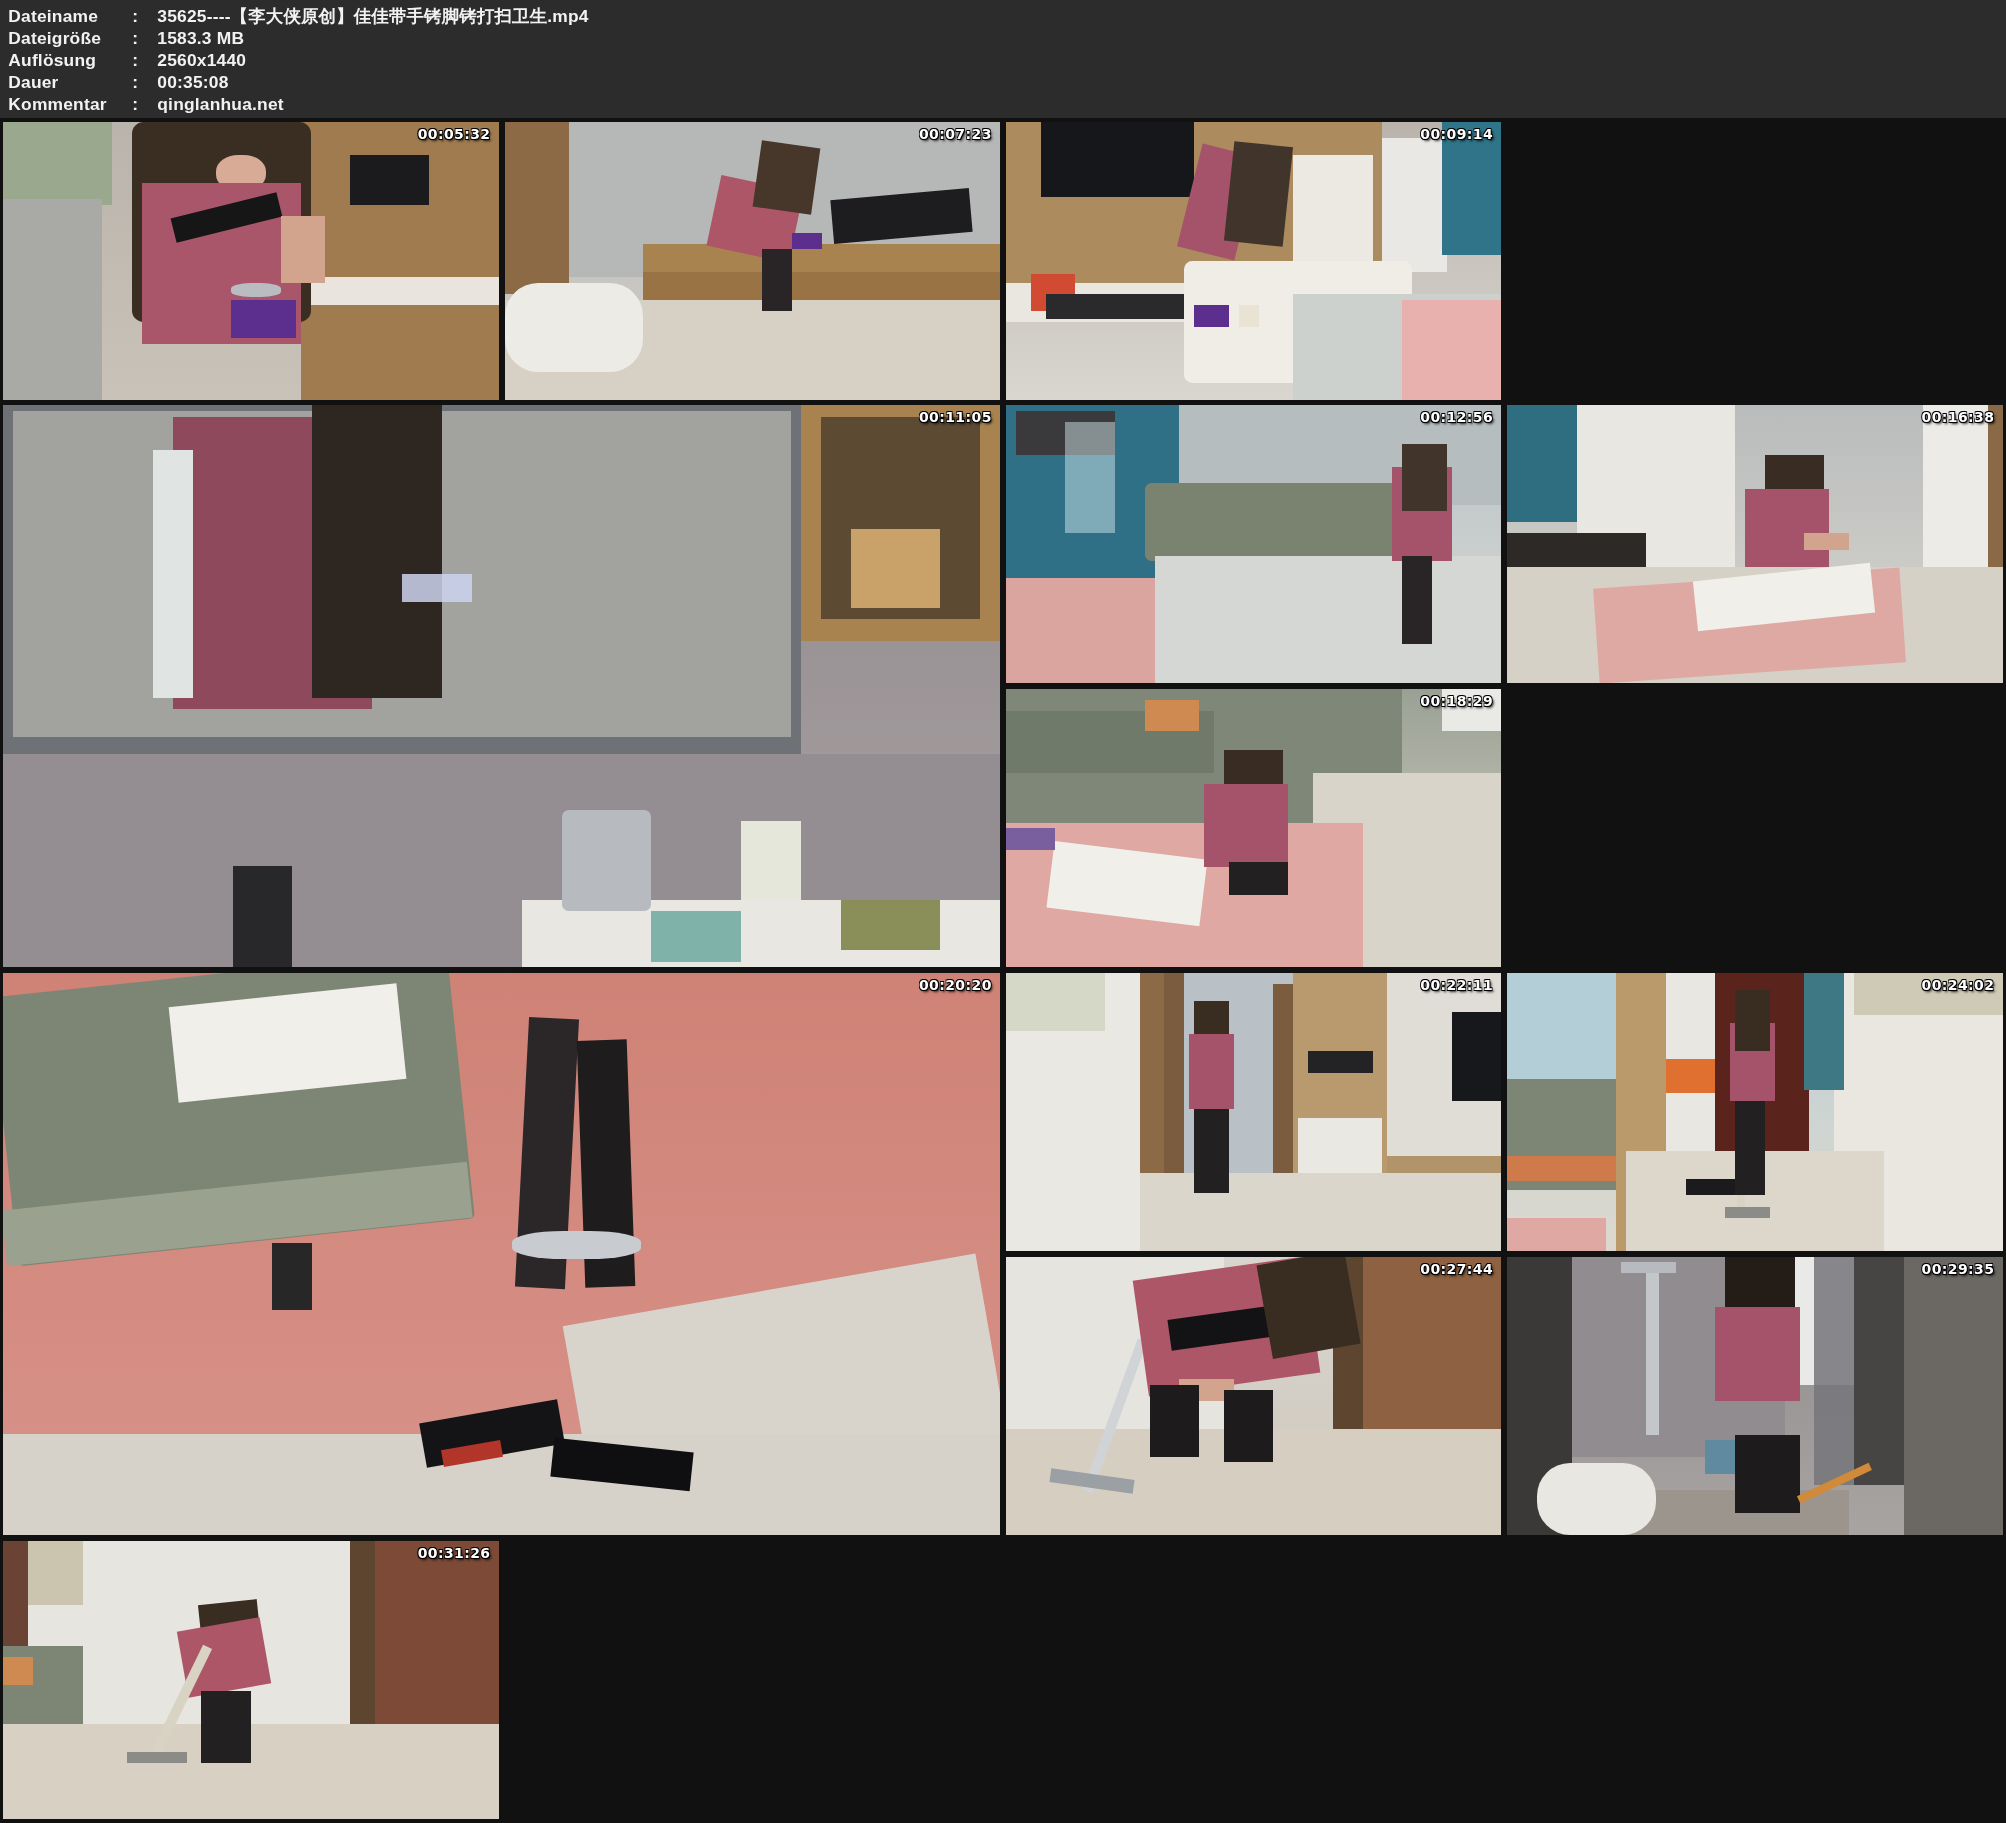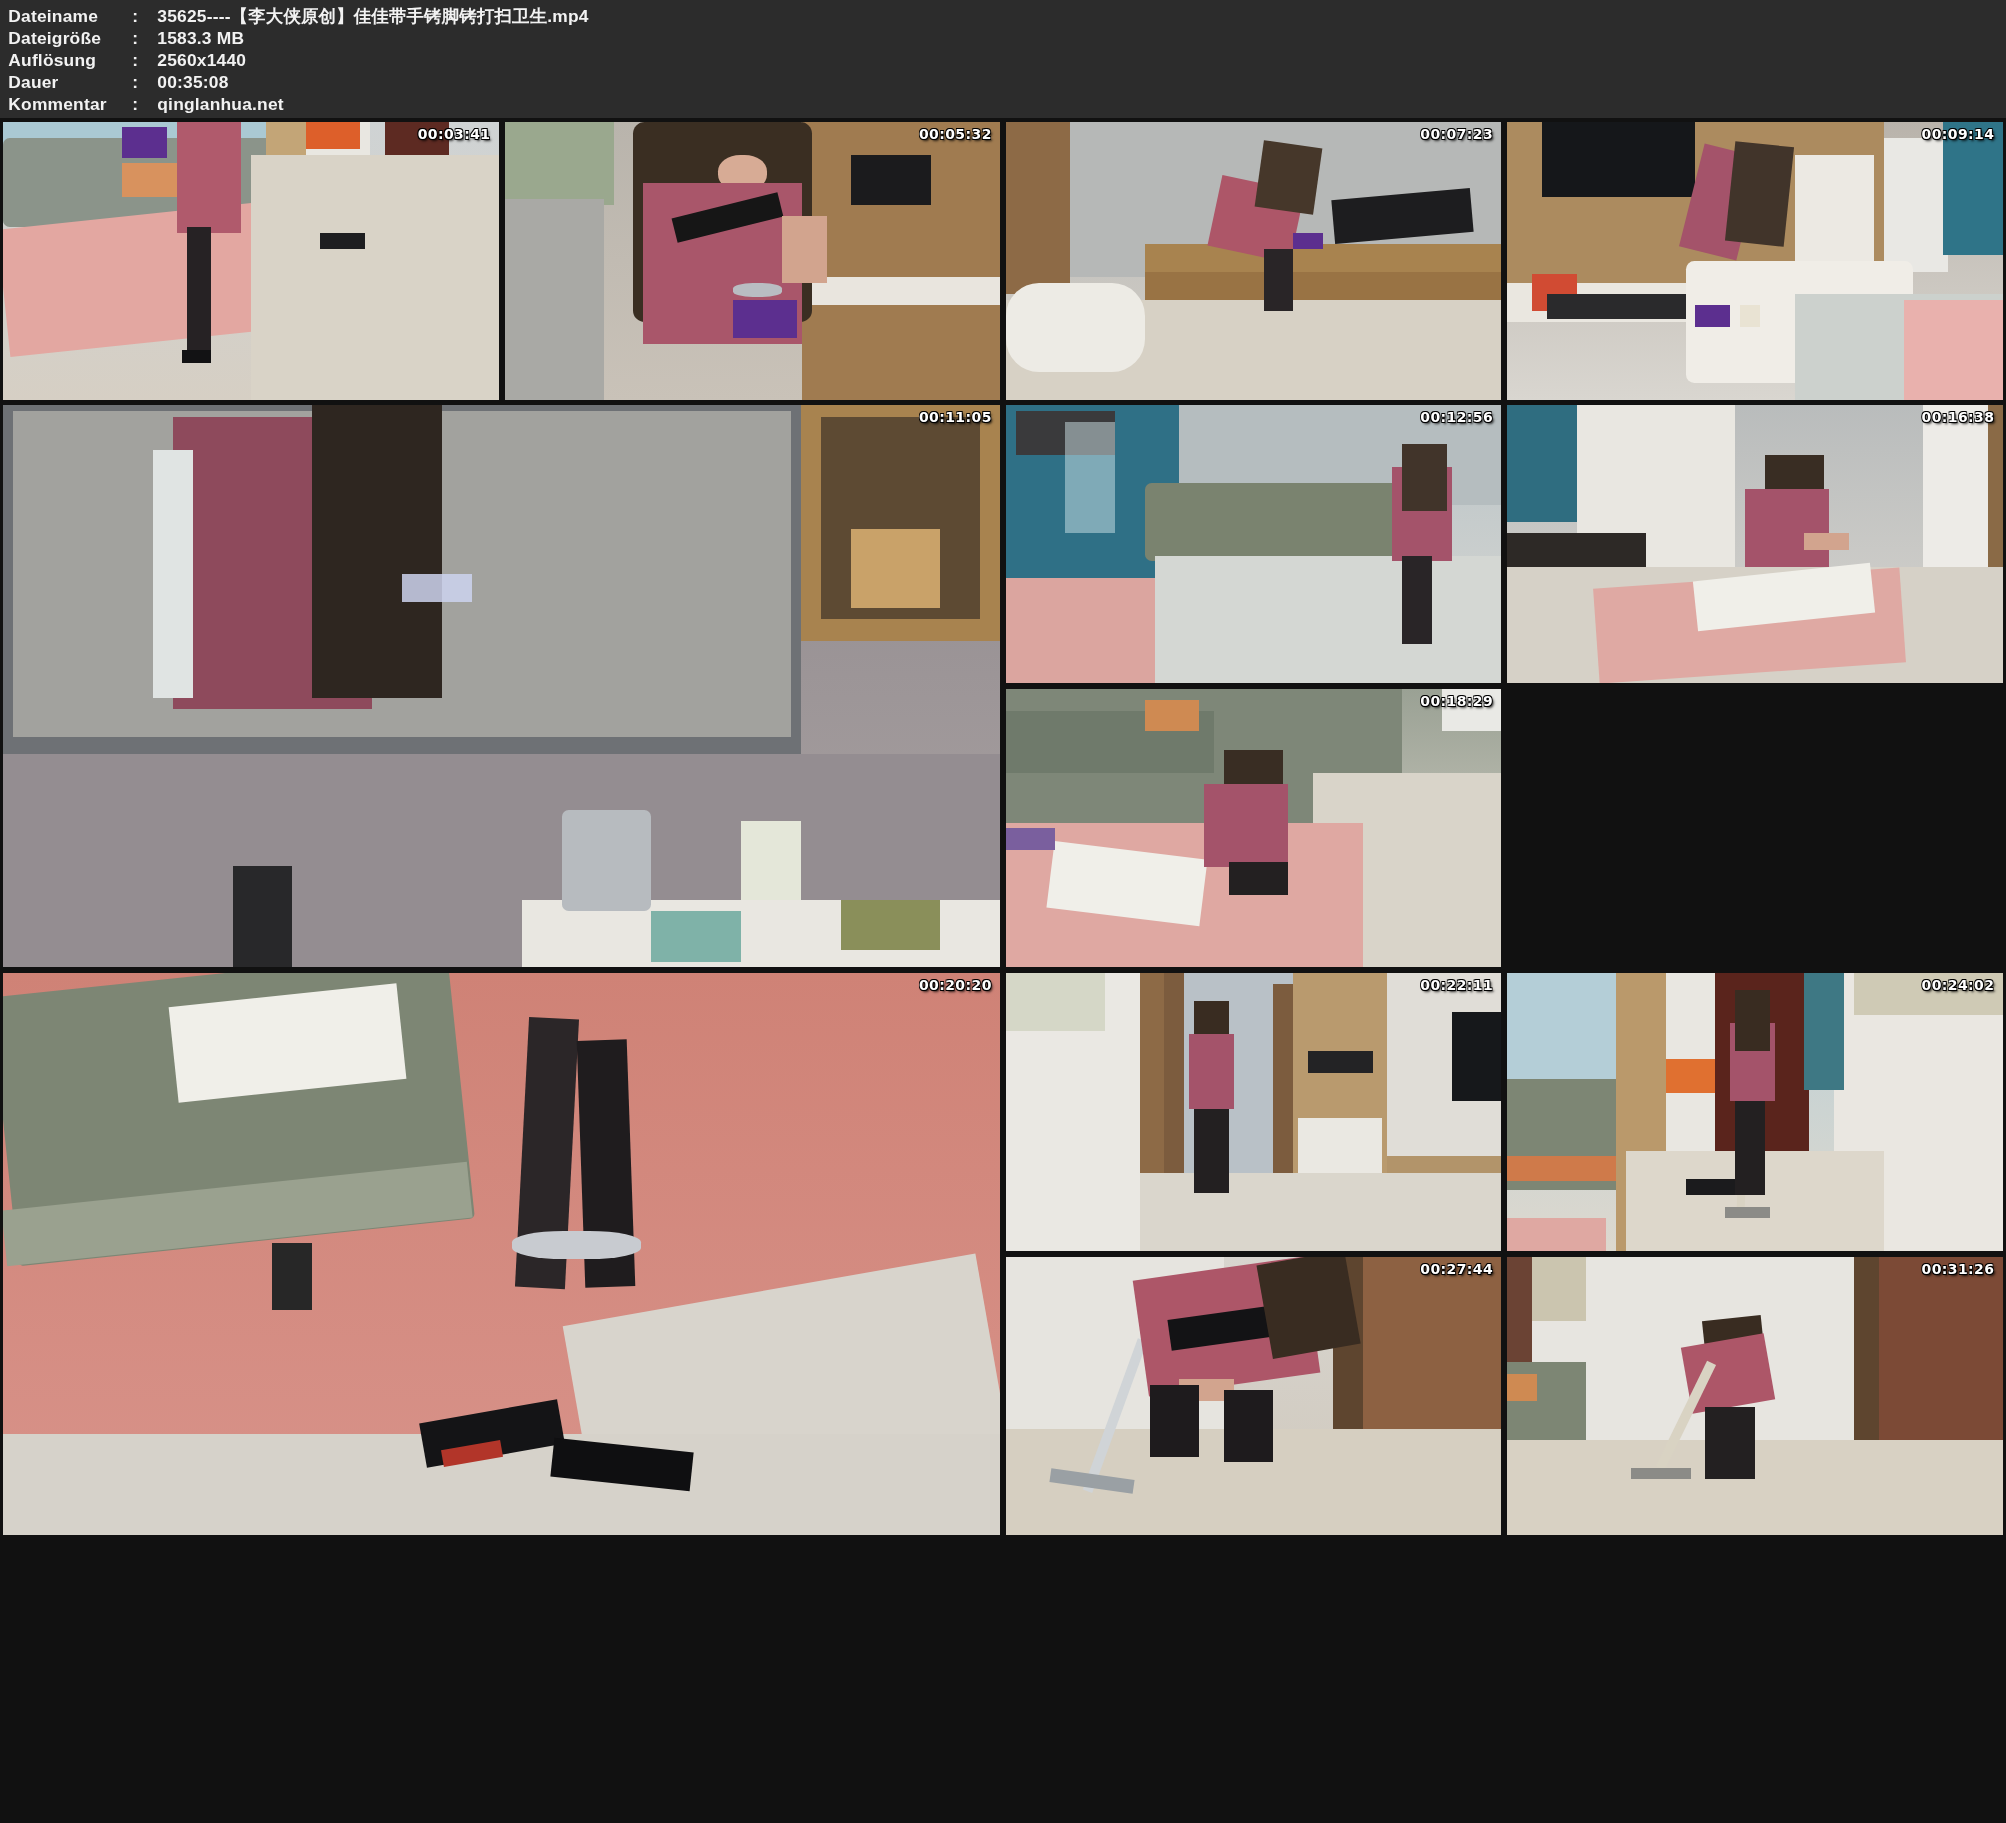--- a/index.html
+++ b/index.html
@@ -67,37 +67,20 @@
       <span class="hcolon">:</span>
       <span class="hvalue">00:35:08</span>
     </div>
     <div class="hrow">
       <span class="hlabel">Kommentar</span>
       <span class="hcolon">:</span>
       <span class="hvalue">qinglanhua.net</span>
     </div>
   </div>
 <div class="grid" id="grid">
-    <div class="cell" title="living room with sectional sofa, pink rug, woman standing on marble floor" style="background: linear-gradient(rgb(207, 211, 212), rgb(214, 207, 196));">
-      <div class="blk" style="left: 0%; top: 0%; width: 62%; height: 14%; background: rgb(170, 201, 211);"></div>
-      <div class="blk" style="left: 0%; top: 6%; width: 56%; height: 32%; background: rgb(139, 148, 138); border-radius: 6.6px;"></div>
-      <div class="blk" style="left: 24%; top: 15%; width: 13%; height: 12%; background: rgb(216, 146, 94);"></div>
-      <div class="blk" style="left: 53%; top: 0%; width: 9%; height: 52%; background: rgb(195, 165, 119);"></div>
-      <div class="blk" style="left: 61%; top: 0%; width: 13%; height: 42%; background: rgb(233, 231, 225);"></div>
-      <div class="blk" style="left: 61%; top: 0%; width: 11%; height: 10%; background: rgb(221, 95, 42);"></div>
-      <div class="blk" style="left: 77%; top: 0%; width: 13%; height: 30%; background: rgb(93, 42, 34);"></div>
-      <div class="blk" style="left: 0%; top: 34%; width: 52%; height: 46%; background: rgb(227, 167, 161); transform: rotate(-6deg);"></div>
-      <div class="blk" style="left: 50%; top: 12%; width: 50%; height: 88%; background: rgb(217, 211, 199);"></div>
-      <div class="blk" style="left: 64%; top: 40%; width: 9%; height: 6%; background: rgb(30, 30, 32);"></div>
-      <div class="blk" style="left: 35%; top: 0%; width: 13%; height: 40%; background: rgb(176, 90, 108);"></div>
-      <div class="blk" style="left: 37%; top: 38%; width: 5%; height: 44%; background: rgb(38, 34, 36);"></div>
-      <div class="blk" style="left: 36%; top: 82%; width: 6%; height: 5%; background: rgb(18, 18, 20);"></div>
-      <div class="blk" style="left: 24%; top: 2%; width: 9%; height: 11%; background: rgb(92, 47, 143);"></div>
-      <span class="ts" style="color: rgb(255, 255, 255);">00:03:41</span>
-    </div>
     <div class="cell" title="close-up of woman leaning forward holding purple cloth, wood shelving behind" style="background: linear-gradient(rgb(185, 180, 172), rgb(201, 194, 184)); padding-left: 32px;">
       <div class="blk" style="left: 0%; top: 0%; width: 22%; height: 30%; background: rgb(154, 168, 142);"></div>
       <div class="blk" style="left: 0%; top: 28%; width: 20%; height: 72%; background: rgb(169, 169, 165);"></div>
       <div class="blk" style="left: 60%; top: 0%; width: 40%; height: 100%; background: rgb(160, 123, 80);"></div>
       <div class="blk" style="left: 60%; top: 56%; width: 40%; height: 10%; background: rgb(233, 229, 222);"></div>
       <div class="blk" style="left: 70%; top: 12%; width: 16%; height: 18%; background: rgb(27, 27, 29);"></div>
       <div class="blk" style="left: 26%; top: 0%; width: 36%; height: 72%; background: rgb(58, 46, 34); border-radius: 11.6px;"></div>
       <div class="blk" style="left: 43%; top: 12%; width: 10%; height: 13%; background: rgb(215, 171, 149); border-radius: 45%;"></div>
       <div class="blk" style="left: 28%; top: 22%; width: 32%; height: 58%; background: rgb(169, 86, 106);"></div>
       <div class="blk" style="left: 34%; top: 30%; width: 22%; height: 9%; background: rgb(22, 22, 22); transform: rotate(-14deg);"></div>
@@ -261,20 +244,38 @@
       <div class="blk" style="left: 21%; top: 28%; width: 2%; height: 58%; background: rgb(208, 212, 215); transform: rotate(20deg);"></div>
       <div class="blk" style="left: 27%; top: 4%; width: 35%; height: 42%; background: rgb(173, 86, 104); transform: rotate(-8deg);"></div>
       <div class="blk" style="left: 33%; top: 20%; width: 23%; height: 11%; background: rgb(19, 19, 21); transform: rotate(-8deg);"></div>
       <div class="blk" style="left: 52%; top: 0%; width: 18%; height: 34%; background: rgb(57, 44, 33); transform: rotate(-10deg);"></div>
       <div class="blk" style="left: 35%; top: 44%; width: 11%; height: 8%; background: rgb(210, 164, 142);"></div>
       <div class="blk" style="left: 29%; top: 46%; width: 10%; height: 26%; background: rgb(30, 27, 29);"></div>
       <div class="blk" style="left: 44%; top: 48%; width: 10%; height: 26%; background: rgb(30, 27, 29);"></div>
       <div class="blk" style="left: 9%; top: 78%; width: 17%; height: 5%; background: rgb(154, 160, 164); transform: rotate(8deg);"></div>
       <span class="ts" style="color: rgb(255, 255, 255);">00:27:44</span>
     </div>
+    <div class="cell" title="woman seen from behind in marble shower room, chrome shower set, toilet lower left, bright window" style="background: linear-gradient(rgb(142, 138, 140), rgb(168, 164, 162));">
+      <div class="blk" style="left: 12%; top: 0%; width: 44%; height: 72%; background: rgb(144, 140, 144);"></div>
+      <div class="blk" style="left: 52%; top: 0%; width: 18%; height: 46%; background: rgb(233, 234, 231);"></div>
+      <div class="blk" style="left: 13%; top: 84%; width: 56%; height: 16%; background: rgb(155, 149, 141);"></div>
+      <div class="blk" style="left: 62%; top: 0%; width: 17%; height: 82%; background: rgb(117, 118, 122); opacity: 0.85;"></div>
+      <div class="blk" style="left: 0%; top: 0%; width: 13%; height: 100%; background: rgb(59, 57, 55);"></div>
+      <div class="blk" style="left: 70%; top: 0%; width: 10%; height: 82%; background: rgb(71, 69, 67);"></div>
+      <div class="blk" style="left: 80%; top: 0%; width: 20%; height: 100%; background: rgb(107, 103, 99);"></div>
+      <div class="blk" style="left: 28%; top: 4%; width: 2.6%; height: 60%; background: rgb(196, 199, 202);"></div>
+      <div class="blk" style="left: 23%; top: 2%; width: 11%; height: 4%; background: rgb(183, 187, 191);"></div>
+      <div class="blk" style="left: 6%; top: 74%; width: 24%; height: 26%; background: rgb(233, 231, 225); border-radius: 33px;"></div>
+      <div class="blk" style="left: 40%; top: 66%; width: 10%; height: 12%; background: rgb(95, 138, 160);"></div>
+      <div class="blk" style="left: 44%; top: 0%; width: 14%; height: 46%; background: rgb(35, 28, 23);"></div>
+      <div class="blk" style="left: 42%; top: 18%; width: 17%; height: 34%; background: rgb(164, 83, 106);"></div>
+      <div class="blk" style="left: 46%; top: 64%; width: 13%; height: 28%; background: rgb(30, 27, 29);"></div>
+      <div class="blk" style="left: 58%; top: 80%; width: 16%; height: 3%; background: rgb(208, 138, 58); transform: rotate(-25deg);"></div>
+      <span class="ts" style="color: rgb(255, 255, 255);">00:29:35</span>
+    </div>
     <div class="cell" title="woman bending with mop in room with brown door, green sofa edge and picture frame left" style="background: linear-gradient(rgb(207, 204, 198), rgb(217, 210, 196));">
       <div class="blk" style="left: 0%; top: 0%; width: 72%; height: 66%; background: rgb(231, 229, 224);"></div>
       <div class="blk" style="left: 0%; top: 0%; width: 16%; height: 23%; background: rgb(203, 197, 175);"></div>
       <div class="blk" style="left: 0%; top: 0%; width: 5%; height: 48%; background: rgb(107, 67, 52);"></div>
       <div class="blk" style="left: 0%; top: 38%; width: 16%; height: 34%; background: rgb(125, 134, 116);"></div>
       <div class="blk" style="left: 0%; top: 42%; width: 6%; height: 10%; background: rgb(207, 138, 82);"></div>
       <div class="blk" style="left: 74%; top: 0%; width: 26%; height: 88%; background: rgb(124, 74, 54);"></div>
       <div class="blk" style="left: 70%; top: 0%; width: 5%; height: 88%; background: rgb(94, 69, 47);"></div>
       <div class="blk" style="left: 0%; top: 66%; width: 100%; height: 34%; background: rgb(216, 209, 195);"></div>
       <div class="blk" style="left: 40%; top: 22%; width: 12%; height: 22%; background: rgb(57, 44, 33); transform: rotate(-6deg);"></div>

